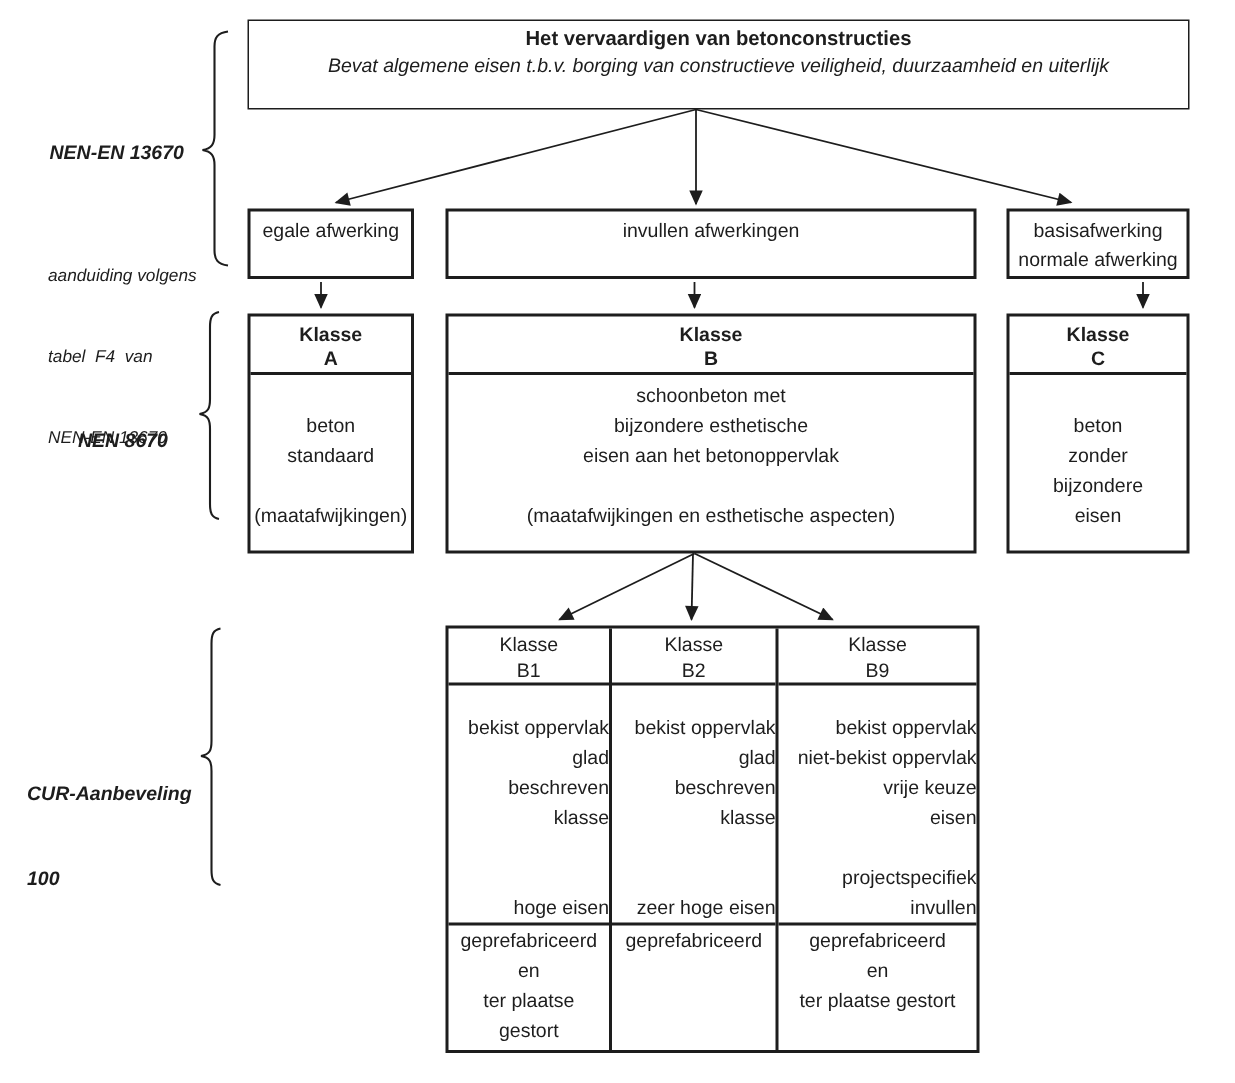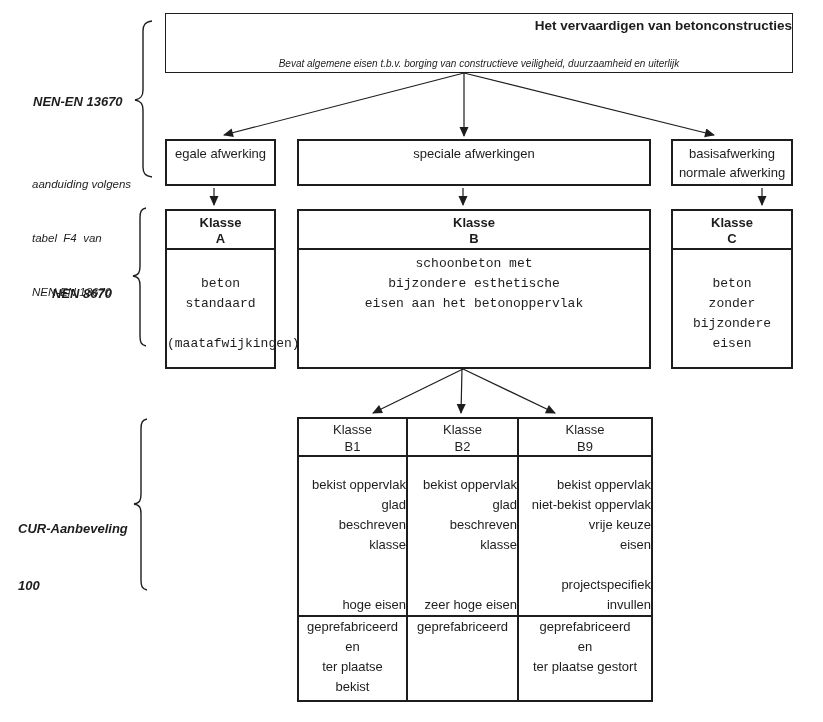--- a/index.html
+++ b/index.html
@@ -5,27 +5,27 @@
   :root { --ink: #1d1d1d; }
   html,body { margin:0; padding:0; background:#ffffff; }
   .canvas {
     position:relative; width:823px; height:722px; background:#ffffff;
     font-family:"Liberation Sans", sans-serif; color:var(--ink);
     font-size:13px; overflow:hidden;
   }
   .lines-layer { position:absolute; left:0; top:0; width:823px; height:722px; color:var(--ink); }
   .bx { position:absolute; box-sizing:border-box; border:2px solid var(--ink); background:transparent; text-align:center; }
   .thin { border-width:1.5px; }
-  .title-line { padding-top:4px; font-weight:bold; font-size:13.5px; line-height:16px;text-align:right; }
-  .subtitle-line { margin-top:22px; font-style:italic; font-size:10px; line-height:16px; }
+  .title-line { padding-top:4px; font-weight:bold; font-size:13.5px; line-height:16px; }
+  .subtitle-line { margin-top:2px; font-style:italic; font-size:13px; line-height:16px; }
   .r2 { padding-top:3px; }
   .r2 .ln { height:19px; line-height:19px; }
   .khdr { box-sizing:border-box; height:39px; border-bottom:2px solid var(--ink); padding-top:4px; font-weight:bold; }
   .khdr .ln { height:16px; line-height:16px; }
-  .kbody { padding-top:4px;font-family:Liberation Mono, monospace; }
+  .kbody { padding-top:4px; }
   .kbody .ln { height:20px; line-height:20px; white-space:nowrap; }
   .stable { position:absolute; box-sizing:border-box; border:2px solid var(--ink); display:flex; }
   .scol { box-sizing:border-box; height:100%; text-align:center; }
   .scol.sep { border-right:2px solid var(--ink); }
   .shdr { box-sizing:border-box; height:38px; border-bottom:2px solid var(--ink); padding-top:2px; }
   .shdr .ln { height:17px; line-height:17px; }
   .sbody { box-sizing:border-box; height:158px; padding-top:18px;text-align:right; }
   .sbody .ln { height:20px; line-height:20px; white-space:nowrap; }
   .sfoot { box-sizing:border-box; height:85px; border-top:2px solid var(--ink); padding-top:0; }
   .sfoot .ln { height:20px; line-height:20px; white-space:nowrap; }
@@ -77,21 +77,21 @@
   <div class="side bold" style="left:52px; top:256px;margin-top:30px;">NEN 8670</div>
   <div class="side bold multi" style="left:18px; top:481px;">
     <div>CUR-Aanbeveling</div>
     <div>100</div>
   </div>
 
   <div class="bx r2" style="left:165px; top:139px; width:111px; height:47px;">
     <div class="ln">egale afwerking</div>
   </div>
   <div class="bx r2" style="left:297px; top:139px; width:354px; height:47px;">
-    <div class="ln">speciale afwerkingen</div>
+    <div class="ln">invullen afwerkingen</div>
   </div>
   <div class="bx r2" style="left:671px; top:139px; width:122px; height:47px;">
     <div class="ln">basisafwerking</div>
     <div class="ln">normale afwerking</div>
   </div>
 
   <div class="bx" style="left:165px; top:209px; width:111px; height:160px;">
     <div class="khdr">
       <div class="ln">Klasse</div>
       <div class="ln">A</div>
@@ -108,20 +108,21 @@
   <div class="bx" style="left:297px; top:209px; width:354px; height:160px;">
     <div class="khdr">
       <div class="ln">Klasse</div>
       <div class="ln">B</div>
     </div>
     <div class="kbody">
       <div class="ln">schoonbeton met</div>
       <div class="ln">bijzondere esthetische</div>
       <div class="ln">eisen aan het betonoppervlak</div>
       <div class="ln"></div>
+      <div class="ln">(maatafwijkingen en esthetische aspecten)</div>
     </div>
   </div>
 
   <div class="bx" style="left:671px; top:209px; width:122px; height:160px;">
     <div class="khdr">
       <div class="ln">Klasse</div>
       <div class="ln">C</div>
     </div>
     <div class="kbody">
       <div class="ln"></div>
@@ -145,21 +146,21 @@
         <div class="ln">beschreven</div>
         <div class="ln">klasse</div>
         <div class="ln"></div>
         <div class="ln"></div>
         <div class="ln">hoge eisen</div>
       </div>
       <div class="sfoot">
         <div class="ln">geprefabriceerd</div>
         <div class="ln">en</div>
         <div class="ln">ter plaatse</div>
-        <div class="ln">bekist</div>
+        <div class="ln">gestort</div>
       </div>
     </div>
 
     <div class="scol sep" style="width:111px;">
       <div class="shdr">
         <div class="ln">Klasse</div>
         <div class="ln">B2</div>
       </div>
       <div class="sbody">
         <div class="ln">bekist oppervlak</div>

